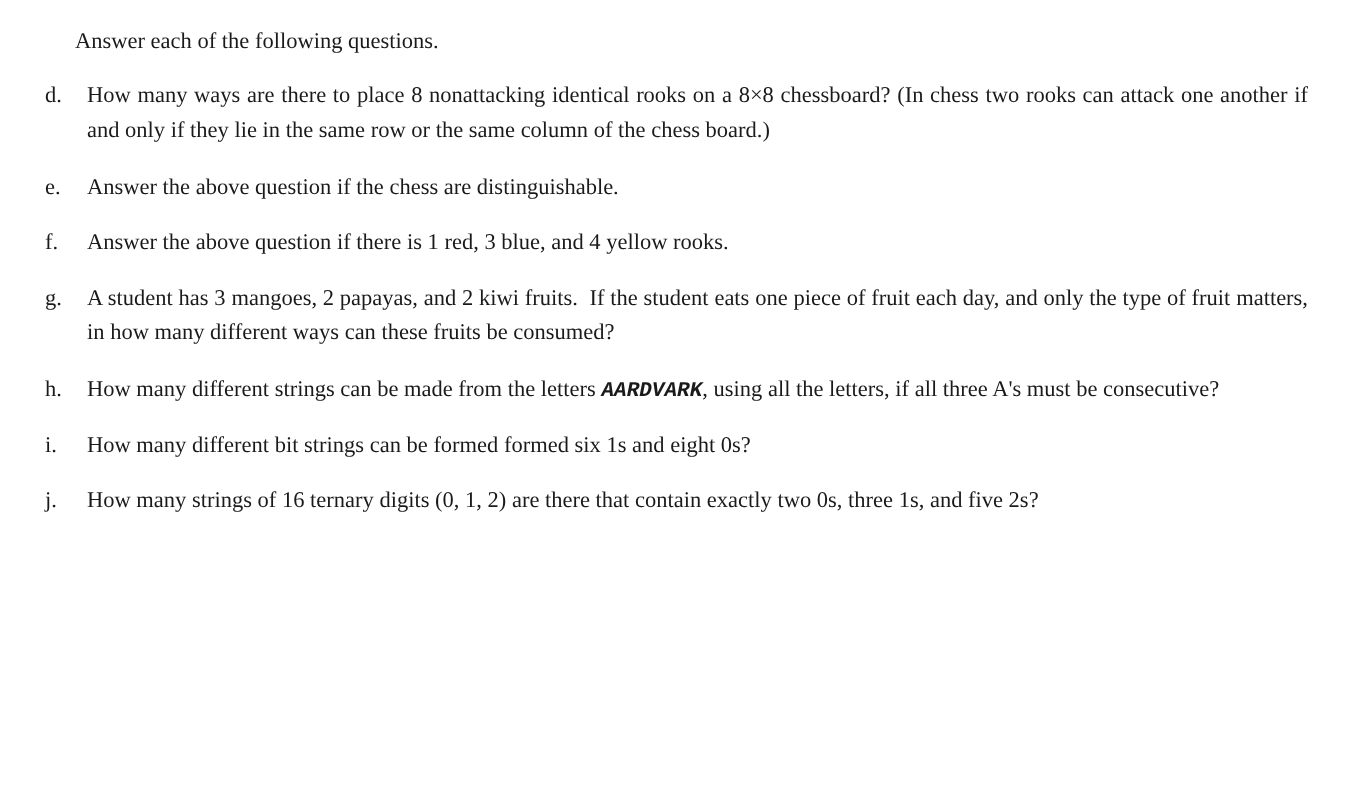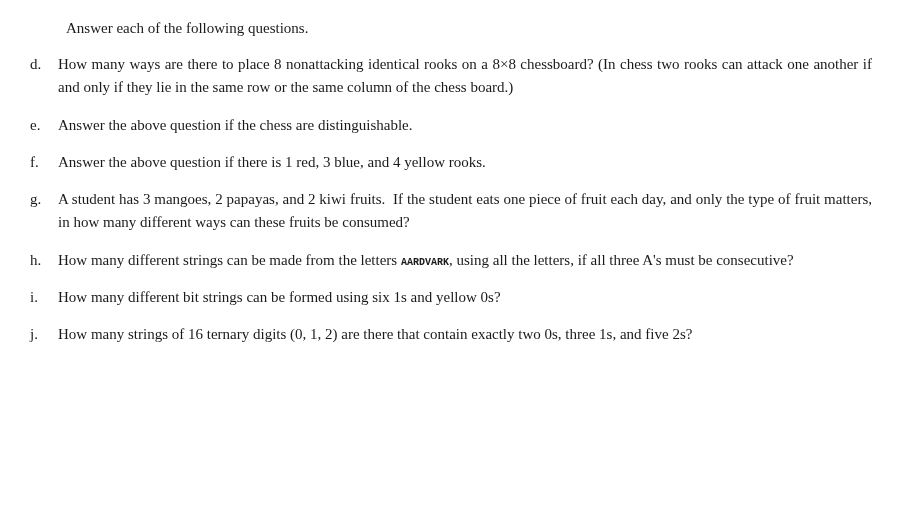--- a/index.html
+++ b/index.html
@@ -13,21 +13,21 @@
       font-family: 'Georgia', 'Times New Roman', Times, serif;
       font-size: 15px;
       color: #1a1a1a;
       width: 902px;
       min-height: 531px;
       padding: 20px 30px 20px 30px;
     }
 
     .header {
       margin-bottom: 16px;
-      margin-left: 36px;
+      margin-left: 20px;
     }
 
     .question-list {
       list-style: none;
     }
 
     .question-item {
       display: flex;
       margin-bottom: 14px;
       line-height: 1.55;
@@ -43,21 +43,22 @@
     .question-text {
       flex: 1;
       font-size: 15px;
       line-height: 1.55;
       text-align: justify;
     }
 
     .question-text .highlight {
       font-family: 'Courier New', Courier, monospace;
       font-weight: bold;
-      font-size: 10px;
+      font-size: 14px;
+      font-style: italic;
     }
   </style>
 </head>
 <body>
 
 <div class="header">
   <span>Answer each of the following questions.</span>
 </div>
 
 <ul class="question-list">
@@ -98,21 +99,21 @@
     <span class="question-label">h.</span>
     <span class="question-text">
       How many different strings can be made from the letters <span class="highlight">AARDVARK</span>, using all the
       letters, if all three A's must be consecutive?
     </span>
   </li>
 
   <li class="question-item">
     <span class="question-label">i.</span>
     <span class="question-text">
-      How many different bit strings can be formed using six 1s and yellow 0s?
+      How many different bit strings can be formed formed six 1s and eight 0s?
     </span>
   </li>
 
   <li class="question-item">
     <span class="question-label">j.</span>
     <span class="question-text">
       How many strings of 16 ternary digits (0, 1, 2) are there that contain exactly two 0s,
       three 1s, and five 2s?
     </span>
   </li>

